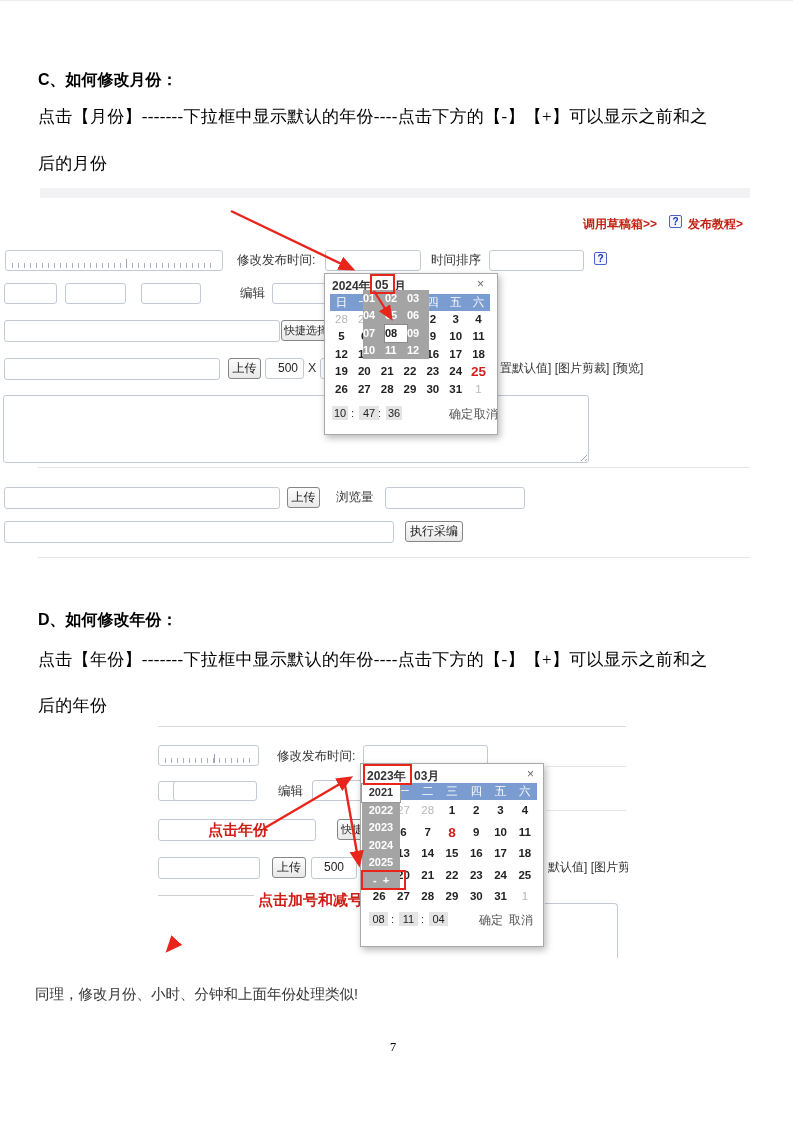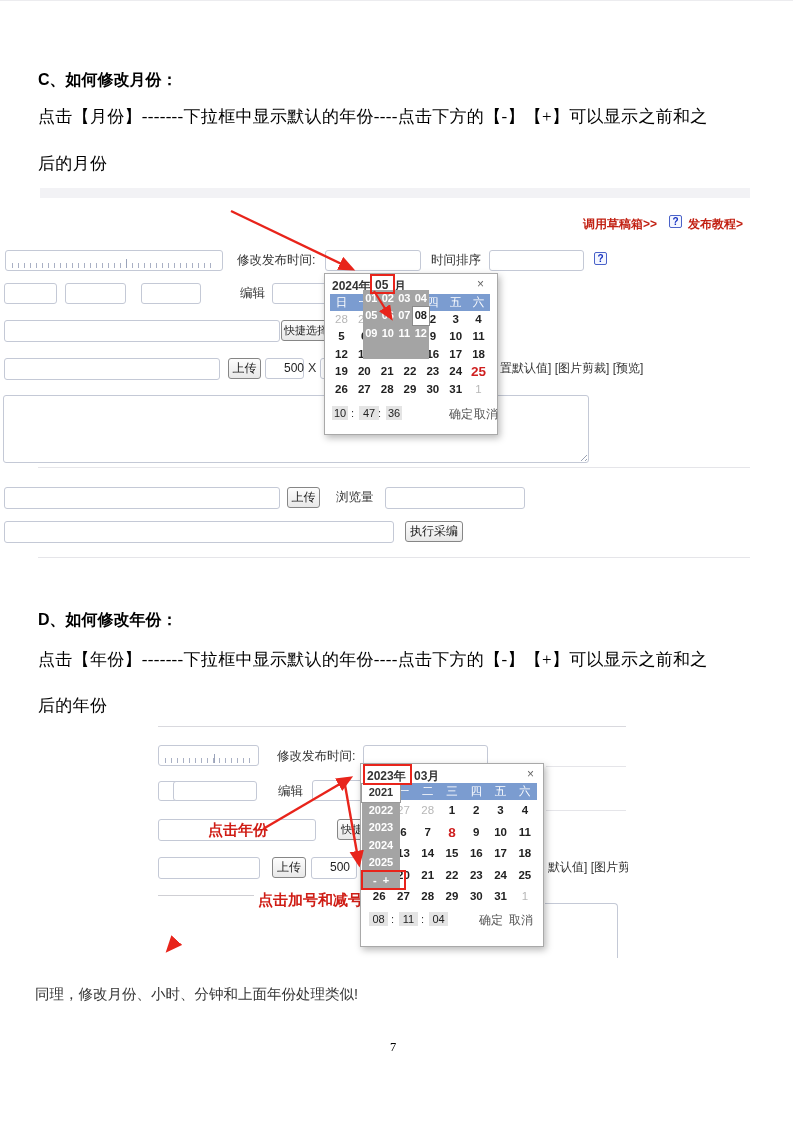--- a/index.html
+++ b/index.html
@@ -6,21 +6,21 @@
   #page{position:relative;width:793px;height:1122px;background:#fff;overflow:hidden;
         font-family:"Liberation Sans",sans-serif;color:#222}
   .abs{position:absolute}
   .dochead{position:absolute;font-family:"Liberation Sans",sans-serif;font-weight:bold;
            font-size:16px;color:#000;white-space:nowrap}
   .docp{position:absolute;font-family:Liberation Serif, serif;font-size:17px;color:#000;
         white-space:nowrap;letter-spacing:.3px}
   .bar{position:absolute;background:#f2f2f5}
   .hr{position:absolute;height:1px;background:#e5e5e9}
   .inp{position:absolute;box-sizing:border-box;background:#fff;border:1px solid #c4c9d6;
-       border-radius:3px;height:21px;font-size:12px;color:#222;line-height:19px;padding:0 18px}
+       border-radius:3px;height:21px;font-size:12px;color:#222;line-height:19px;padding:0 12px}
   .ruler{background-image:linear-gradient(#9aa3ba,#9aa3ba),
          repeating-linear-gradient(90deg,#a9b0c4 0 1px,transparent 1px 6px);
          background-size:1px 9px,calc(100% - 12px) 5px;
          background-position:56% calc(100% - 2px),6px calc(100% - 2px);
          background-repeat:no-repeat,no-repeat}
   .btn{position:absolute;box-sizing:border-box;height:21px;border:1px solid #868686;
        border-radius:3px;background:linear-gradient(#fdfdfd,#e8e8e8);font-size:12px;
        color:#222;text-align:center;line-height:19px;white-space:nowrap;overflow:hidden}
   .lbl{position:absolute;font-size:12.5px;color:#333;line-height:21px;white-space:nowrap}
   .rlink{position:absolute;font-size:12px;color:#c22113;white-space:nowrap;font-weight:bold}
@@ -38,22 +38,22 @@
   .wk{position:absolute;display:grid;grid-template-columns:repeat(7,1fr);
       background:#7b9cd0;color:#fff;font-size:11.5px;text-align:center}
   .wk span{line-height:17px}
   .dg{position:absolute;display:grid;grid-template-columns:repeat(7,1fr);
       text-align:center;font-size:11.5px;font-weight:bold;color:#222}
   .dg1{grid-auto-rows:17.4px}  .dg1 span{line-height:17.4px}
   .dg2{grid-auto-rows:21.6px}  .dg2 span{line-height:21.6px}
   .dim{color:#b7b7b7;font-weight:normal}
   .rd{color:#cf2020}
   .big{font-size:13.5px}
-  .olm{position:absolute;display:grid;grid-template-columns:repeat(4,1fr);grid-auto-rows:17.25px;
-       background:#a4a4a4;color:#fff;font-size:11px;font-weight:bold;text-align:center;z-index:24}
+  .olm{position:absolute;display:grid;grid-template-columns:repeat(3,1fr);grid-auto-rows:17.25px;
+       background:#a4a4a4;color:#fff;font-size:11px;font-weight:bold;text-align:left;z-index:24}
   .olm span{line-height:17.25px}
   .olm .sel{background:#fff;color:#222;outline:1px solid #8a8a8a}
   .oly{position:absolute;background:#a4a4a4;z-index:24;text-align:center}
   .yi{display:block;line-height:17.5px;font-size:11px;font-weight:bold;color:#fff}
   .yi.first{background:#fff;color:#333;outline:1px solid #9a9a9a}
   .tb{position:absolute;background:#e4e4e4;font-size:11px;color:#222;text-align:center;
       line-height:14px;width:19px;height:14px}
   .cln{position:absolute;font-size:11px;color:#333;line-height:14px}
   .okc{position:absolute;font-size:12px;color:#555;white-space:nowrap}
   .redbox{position:absolute;border:2px solid #e8241b;z-index:40;background:transparent}

